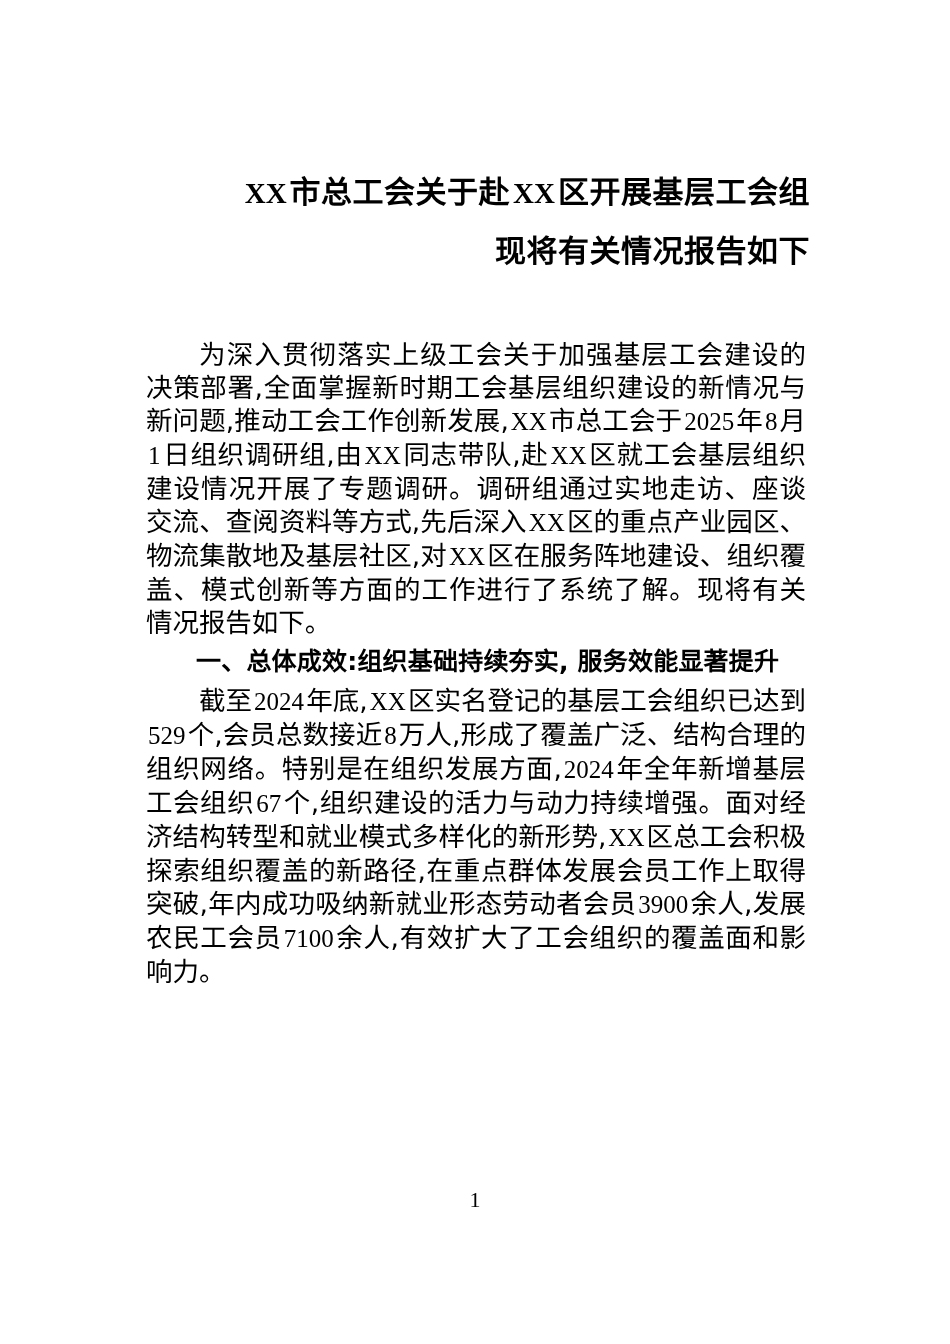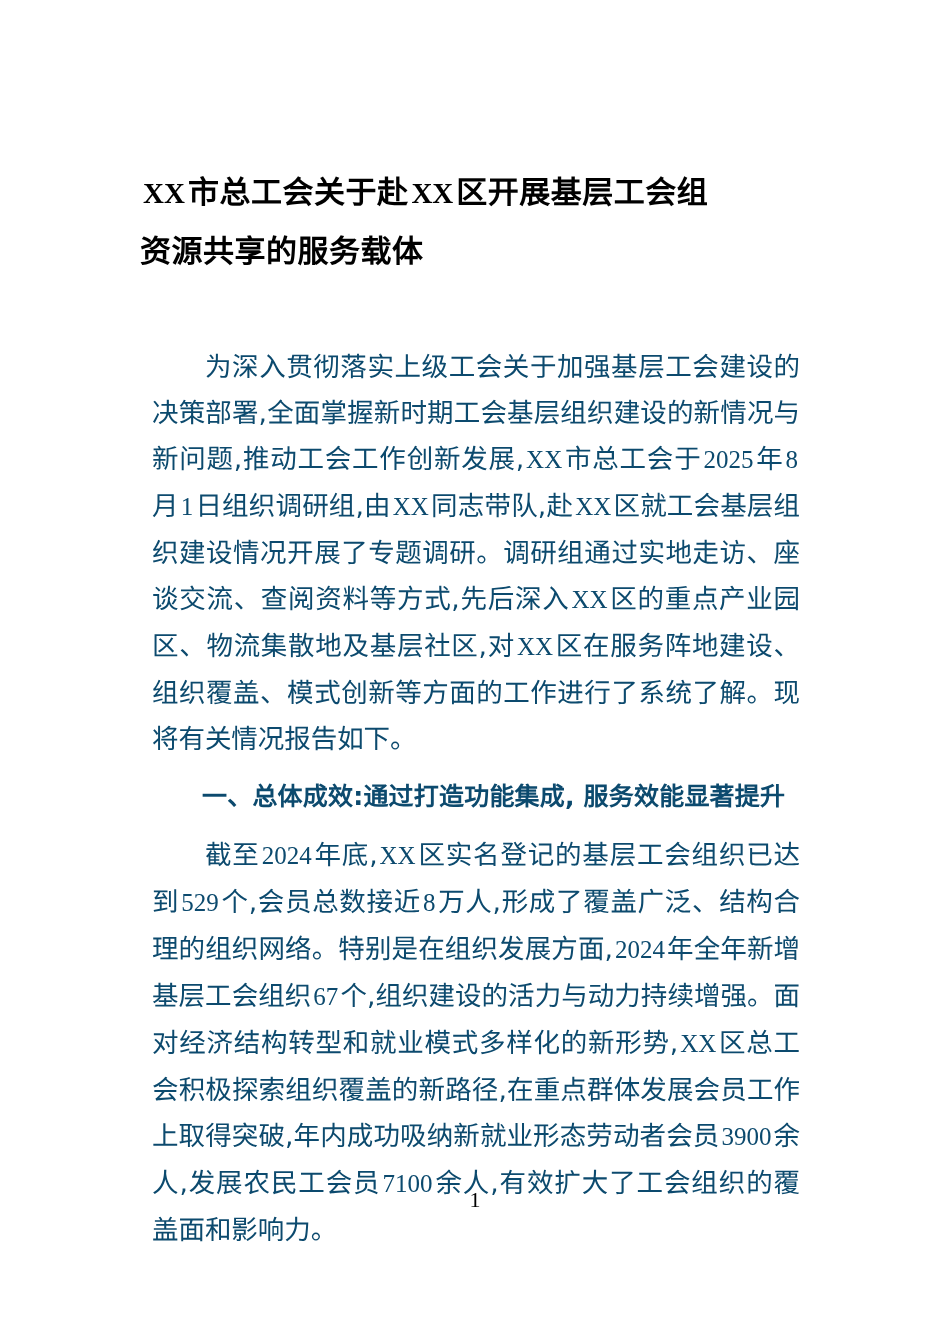--- a/index.html
+++ b/index.html
@@ -24,46 +24,46 @@
     overflow: hidden;
     box-sizing: border-box;
   }
 
   
   .doc-title {
     position: absolute;
     left: 140px;
     top: 163px;
     width: 670px;
-    text-align: left;
+    text-align: right;
     font-family: "DejaVu Sans", "Liberation Sans", sans-serif;
     font-weight: 700;
     font-size: 31px;
     line-height: 58px;
     letter-spacing: 0.5px;
     color: #000000;
   }
 
   
   .body-block {
     position: absolute;
     left: 140px;
     top: 332px;
     width: 672px;
   }
 
   .para {
-    margin: 12px;
+    margin: 6px;
     font-family: "DejaVu Sans", "Liberation Sans", sans-serif;
     font-size: 26.5px;
-    line-height: 46px;
+    line-height: 33px;
     text-align: justify;
     text-justify: inter-ideograph;
     text-indent: 2em;
-    color: #0c4a6e;
+    color: #000000;
     letter-spacing: -0.05px;
   }
 
   .para.heading {
     font-weight: 700;
     font-size: 25px;
     letter-spacing: 0.2px;
   }
 
   
@@ -95,28 +95,28 @@
 </style>
 </head>
 <body>
 
 <div class="page">
 
   <div class="doc-title">
     <div>
       <span class="lat">XX</span>市总工会关于赴<span class="lat">XX</span>区开展基层工会组
     </div>
-    <div>资源共享的服务载体</div>
+    <div>现将有关情况报告如下</div>
   </div>
 
   <div class="body-block">
 
     <p class="para">为深入贯彻落实上级工会关于加强基层工会建设的决策部署,全面掌握新时期工会基层组织建设的新情况与新问题,推动工会工作创新发展,<span class="lat">XX</span>市总工会于<span class="lat">2025</span>年<span class="lat">8</span>月<span class="lat">1</span>日组织调研组,由<span class="lat">XX</span>同志带队,赴<span class="lat">XX</span>区就工会基层组织建设情况开展了专题调研。调研组通过实地走访、座谈交流、查阅资料等方式,先后深入<span class="lat">XX</span>区的重点产业园区、物流集散地及基层社区,对<span class="lat">XX</span>区在服务阵地建设、组织覆盖、模式创新等方面的工作进行了系统了解。现将有关情况报告如下。</p>
 
-    <p class="para heading">一、总体成效:通过打造功能集成, 服务效能显著提升</p>
+    <p class="para heading">一、总体成效:组织基础持续夯实, 服务效能显著提升</p>
 
 
     <p class="para">截至<span class="lat">2024</span>年底,<span class="lat">XX</span>区实名登记的基层工会组织已达到<span class="lat">529</span>个,会员总数接近<span class="lat">8</span>万人,形成了覆盖广泛、结构合理的组织网络。特别是在组织发展方面,<span class="lat">2024</span>年全年新增基层工会组织<span class="lat">67</span>个,组织建设的活力与动力持续增强。面对经济结构转型和就业模式多样化的新形势,<span class="lat">XX</span>区总工会积极探索组织覆盖的新路径,在重点群体发展会员工作上取得突破,年内成功吸纳新就业形态劳动者会员<span class="lat">3900</span>余人,发展农民工会员<span class="lat">7100</span>余人,有效扩大了工会组织的覆盖面和影响力。</p>
 
 
   </div>
 
   <div class="page-number">1</div>
 
 </div>

